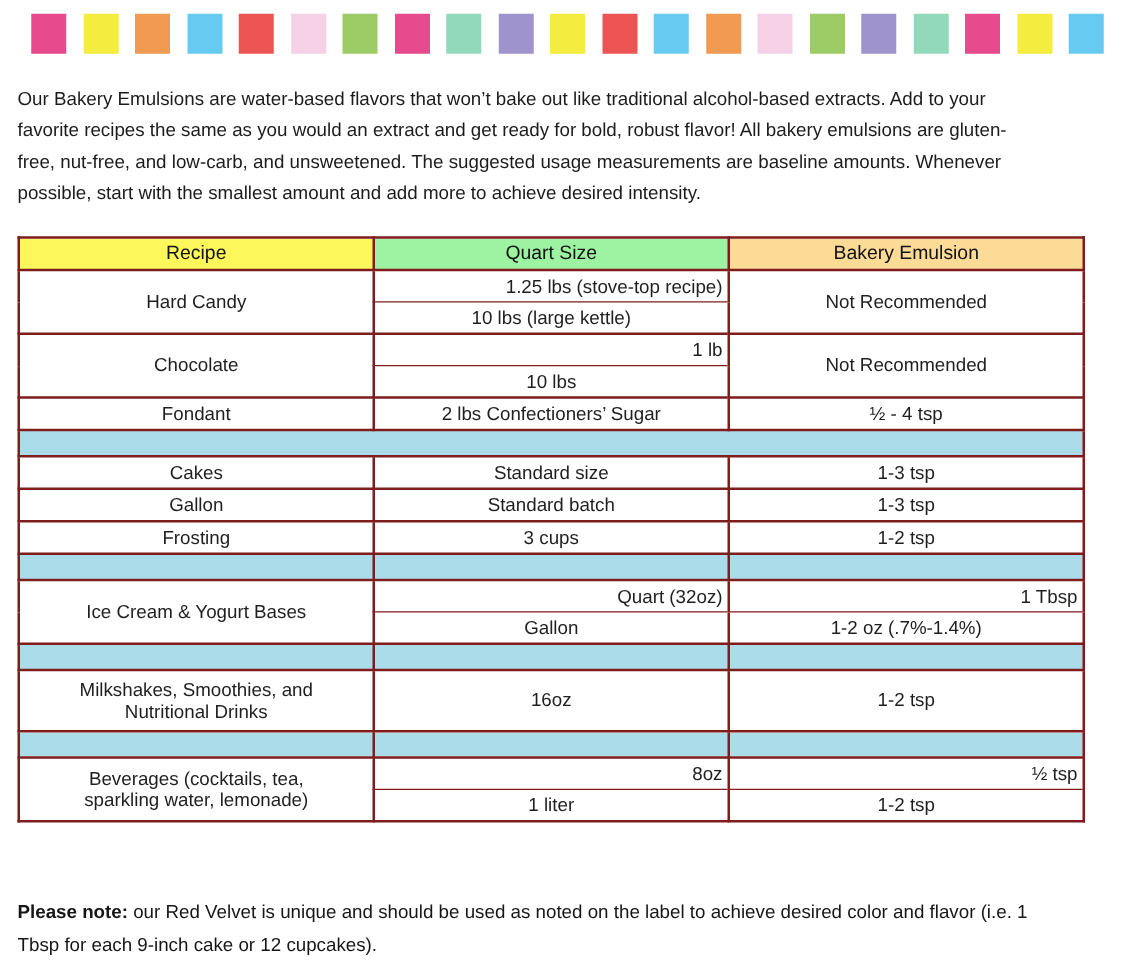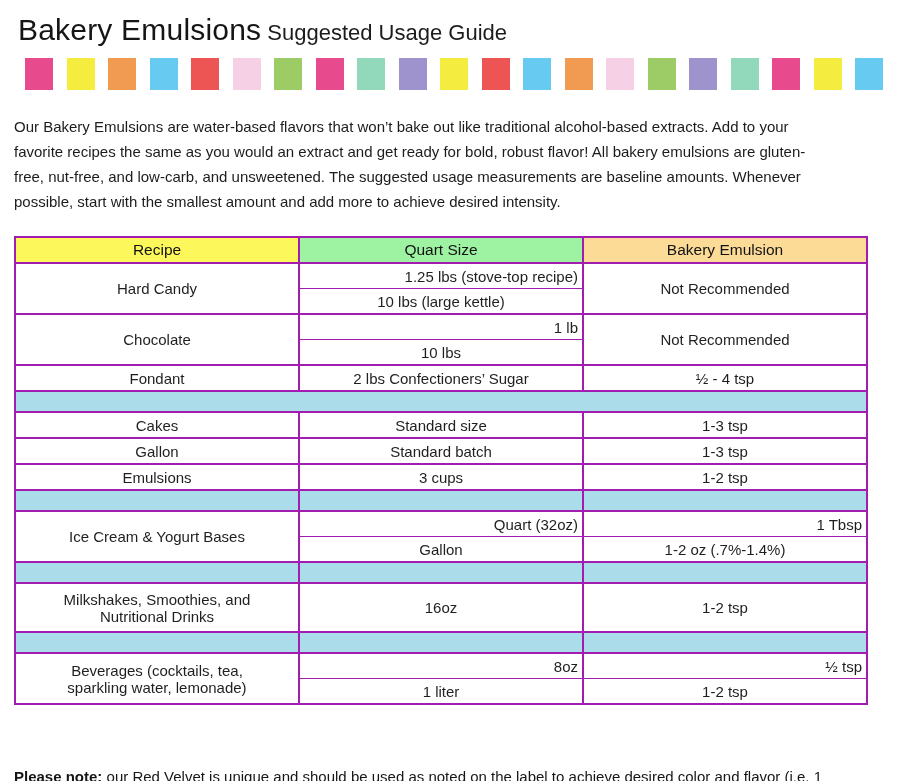--- a/index.html
+++ b/index.html
@@ -25,21 +25,21 @@
     white-space:pre-line;color:#1c1c1c;
   }
 
   
   table.usage{
     border-collapse:collapse;table-layout:fixed;
     width:853px;margin-top:22px;
   }
   .usage col{width:284px;}
   .usage th,.usage td{
-    border:2px solid #a21caf;text-align:center;vertical-align:middle;
+    border:2px solid #7f1d1d;text-align:center;vertical-align:middle;
     font-size:15px;padding:0 4px;overflow:hidden;white-space:pre-line;
   }
   .usage th{font-weight:normal;font-size:15.5px;height:24px;color:#121212;}
   .usage td{height:24px;background:#fff;}
   .r47 td{height:47px;}
   
   td.subtop{border-bottom-width:1px;text-align:right;}
   td.subbot{border-top-width:1px;margin-left:36px;}
   tr.spacer td{height:19px;background:#abdcea;padding:0;}
   .small{font-size:14px;}
@@ -49,23 +49,20 @@
     margin-top:58px;width:872px;font-size:15px;line-height:27px;
     white-space:pre-line;color:#161616;
   }
   .note b{font-weight:bold;}
 </style>
 </head>
 <body>
 
 <div class="page">
 
-  <div class="titlebar">
-    <span class="title-main">Bakery Emulsions</span><span class="title-sub">Suggested Usage Guide</span>
-  </div>
 
   <div class="strip">
       <div class="sq" style="background-color: rgb(232, 75, 141);"></div>
       <div class="sq" style="background-color: rgb(244, 236, 63);"></div>
       <div class="sq" style="background-color: rgb(240, 155, 81);"></div>
       <div class="sq" style="background-color: rgb(103, 203, 241);"></div>
       <div class="sq" style="background-color: rgb(236, 85, 83);"></div>
       <div class="sq" style="background-color: rgb(246, 208, 228);"></div>
       <div class="sq" style="background-color: rgb(157, 203, 102);"></div>
       <div class="sq" style="background-color: rgb(232, 75, 141);"></div>
@@ -135,21 +132,21 @@
       <td>Cakes</td>
       <td>Standard size</td>
       <td>1-3 tsp</td>
     </tr>
     <tr>
       <td>Gallon</td>
       <td>Standard batch</td>
       <td>1-3 tsp</td>
     </tr>
     <tr>
-      <td>Emulsions</td>
+      <td>Frosting</td>
       <td>3 cups</td>
       <td>1-2 tsp</td>
     </tr>
 
     <tr class="spacer">
       <td style="background-color: rgb(171, 220, 234);"></td>
       <td style="background-color: rgb(171, 220, 234);"></td>
       <td style="background-color: rgb(171, 220, 234);"></td>
     </tr>
 

